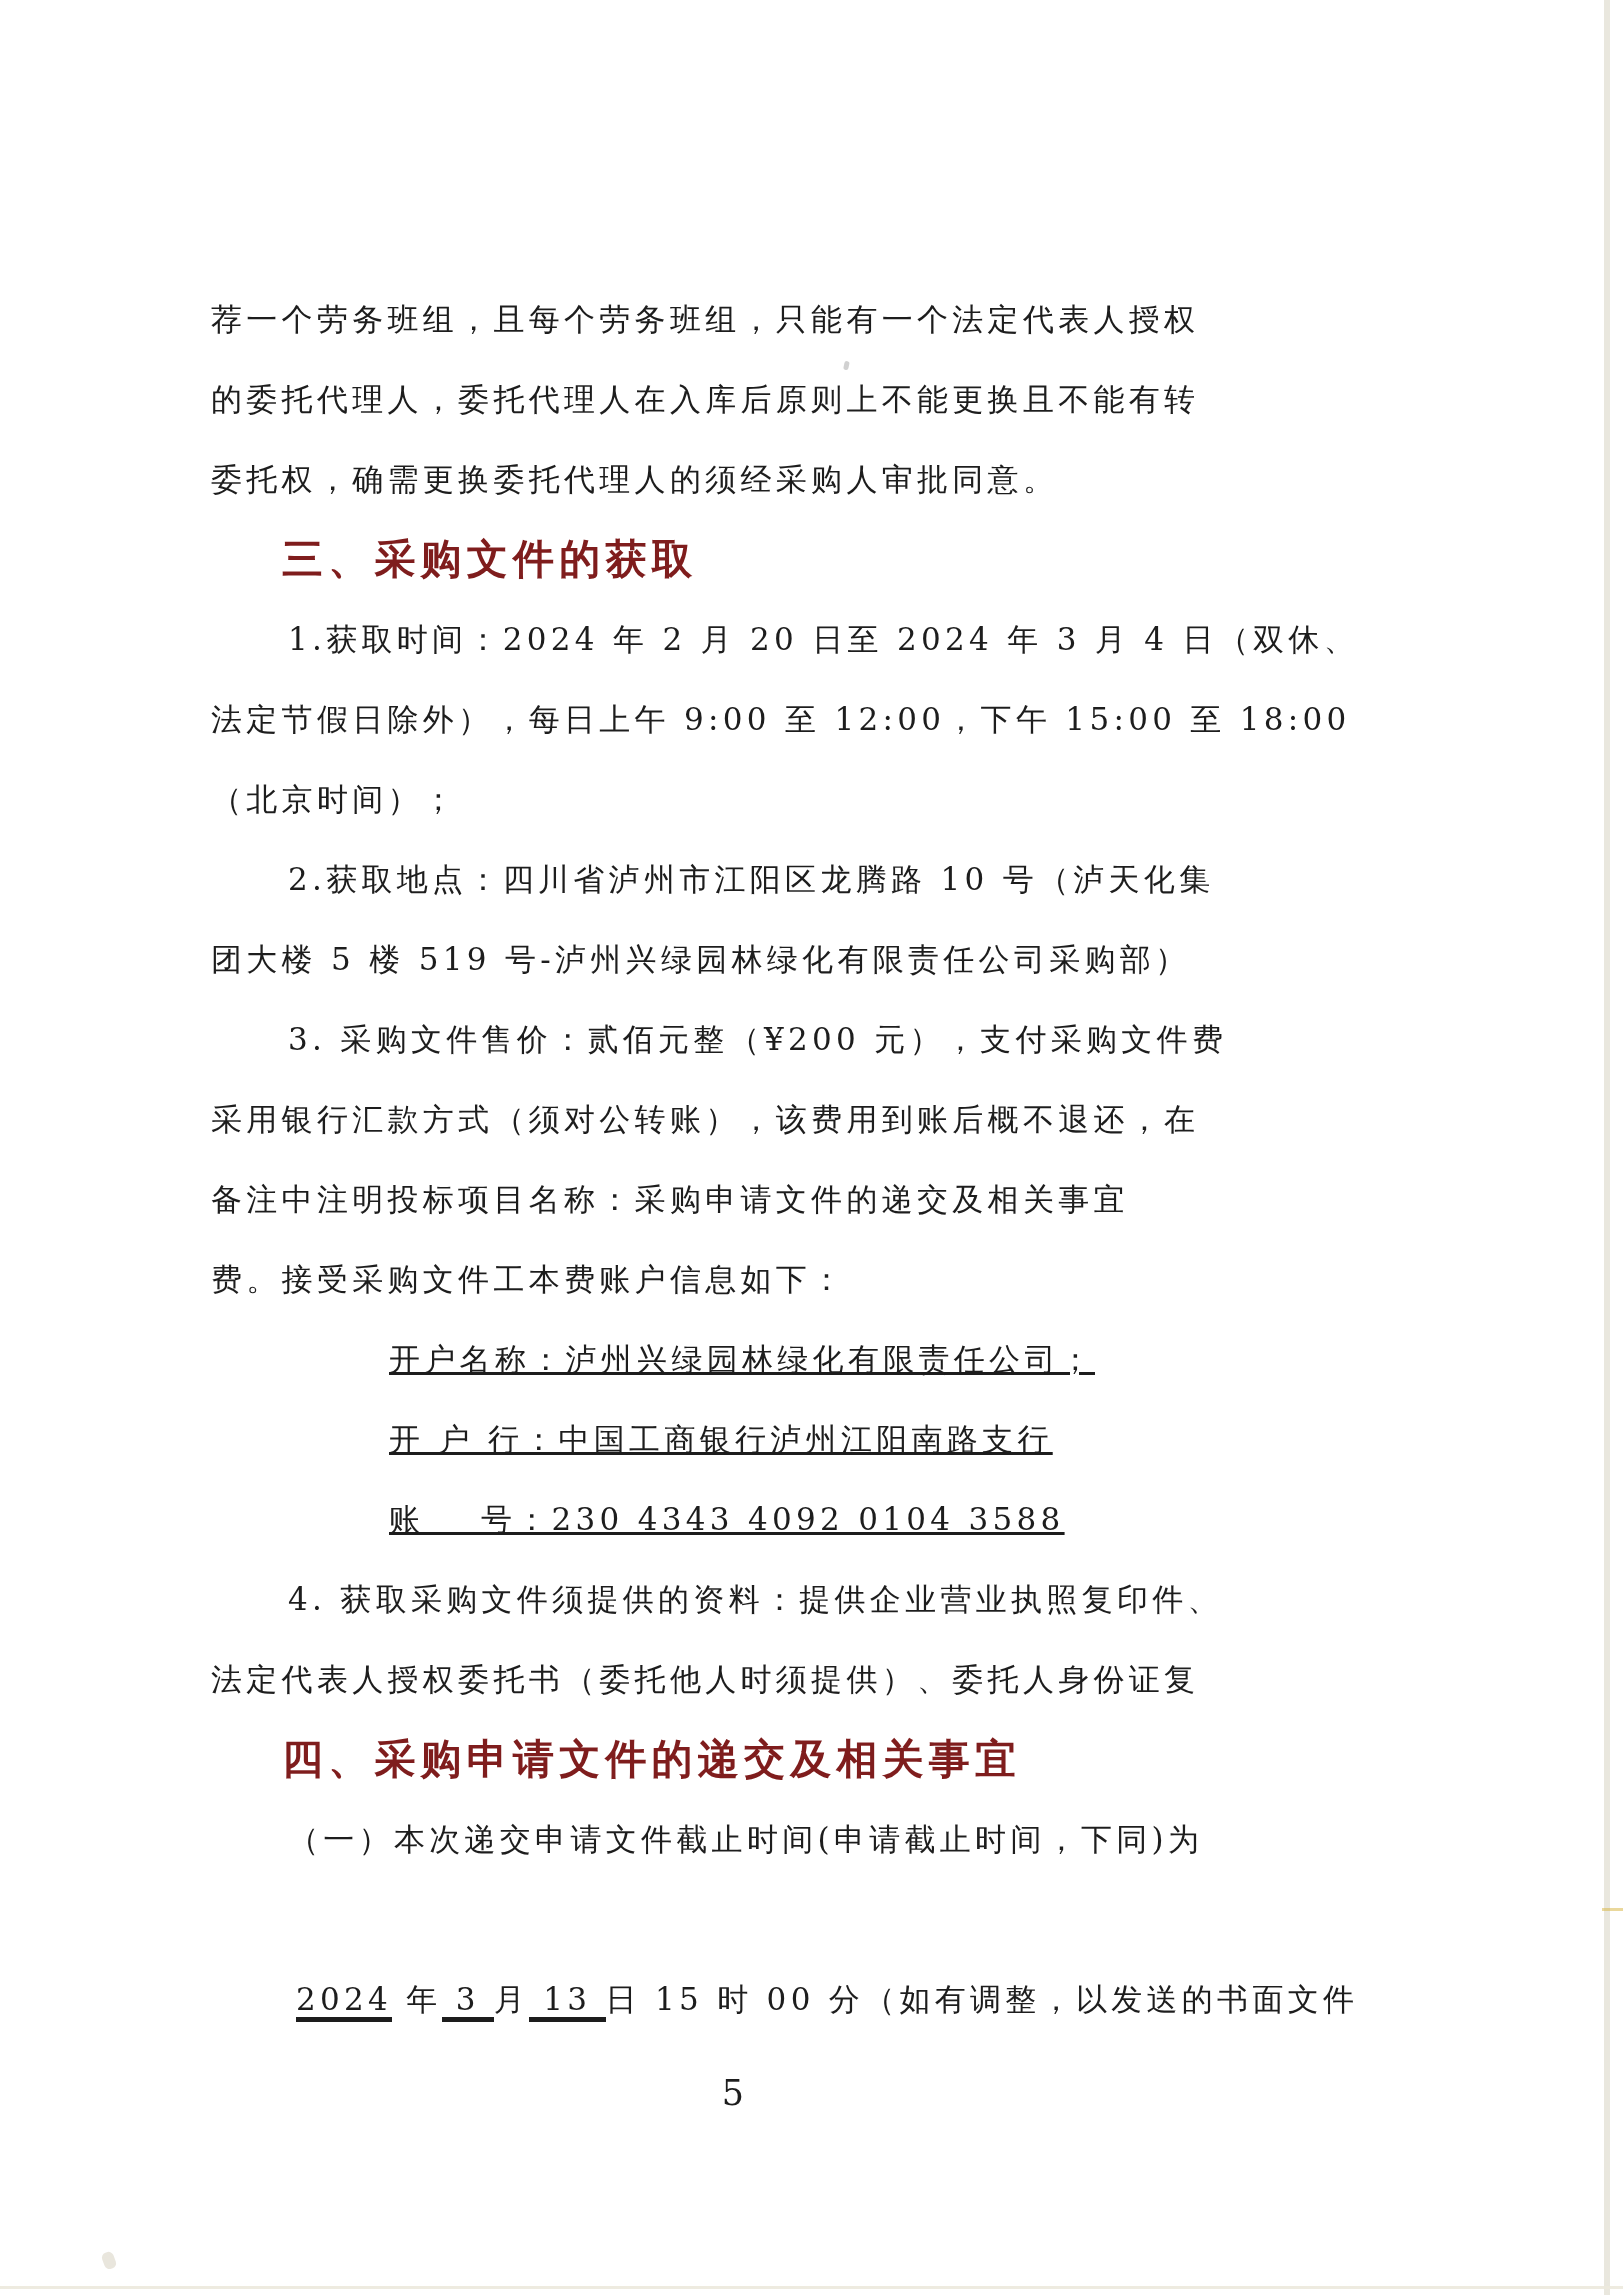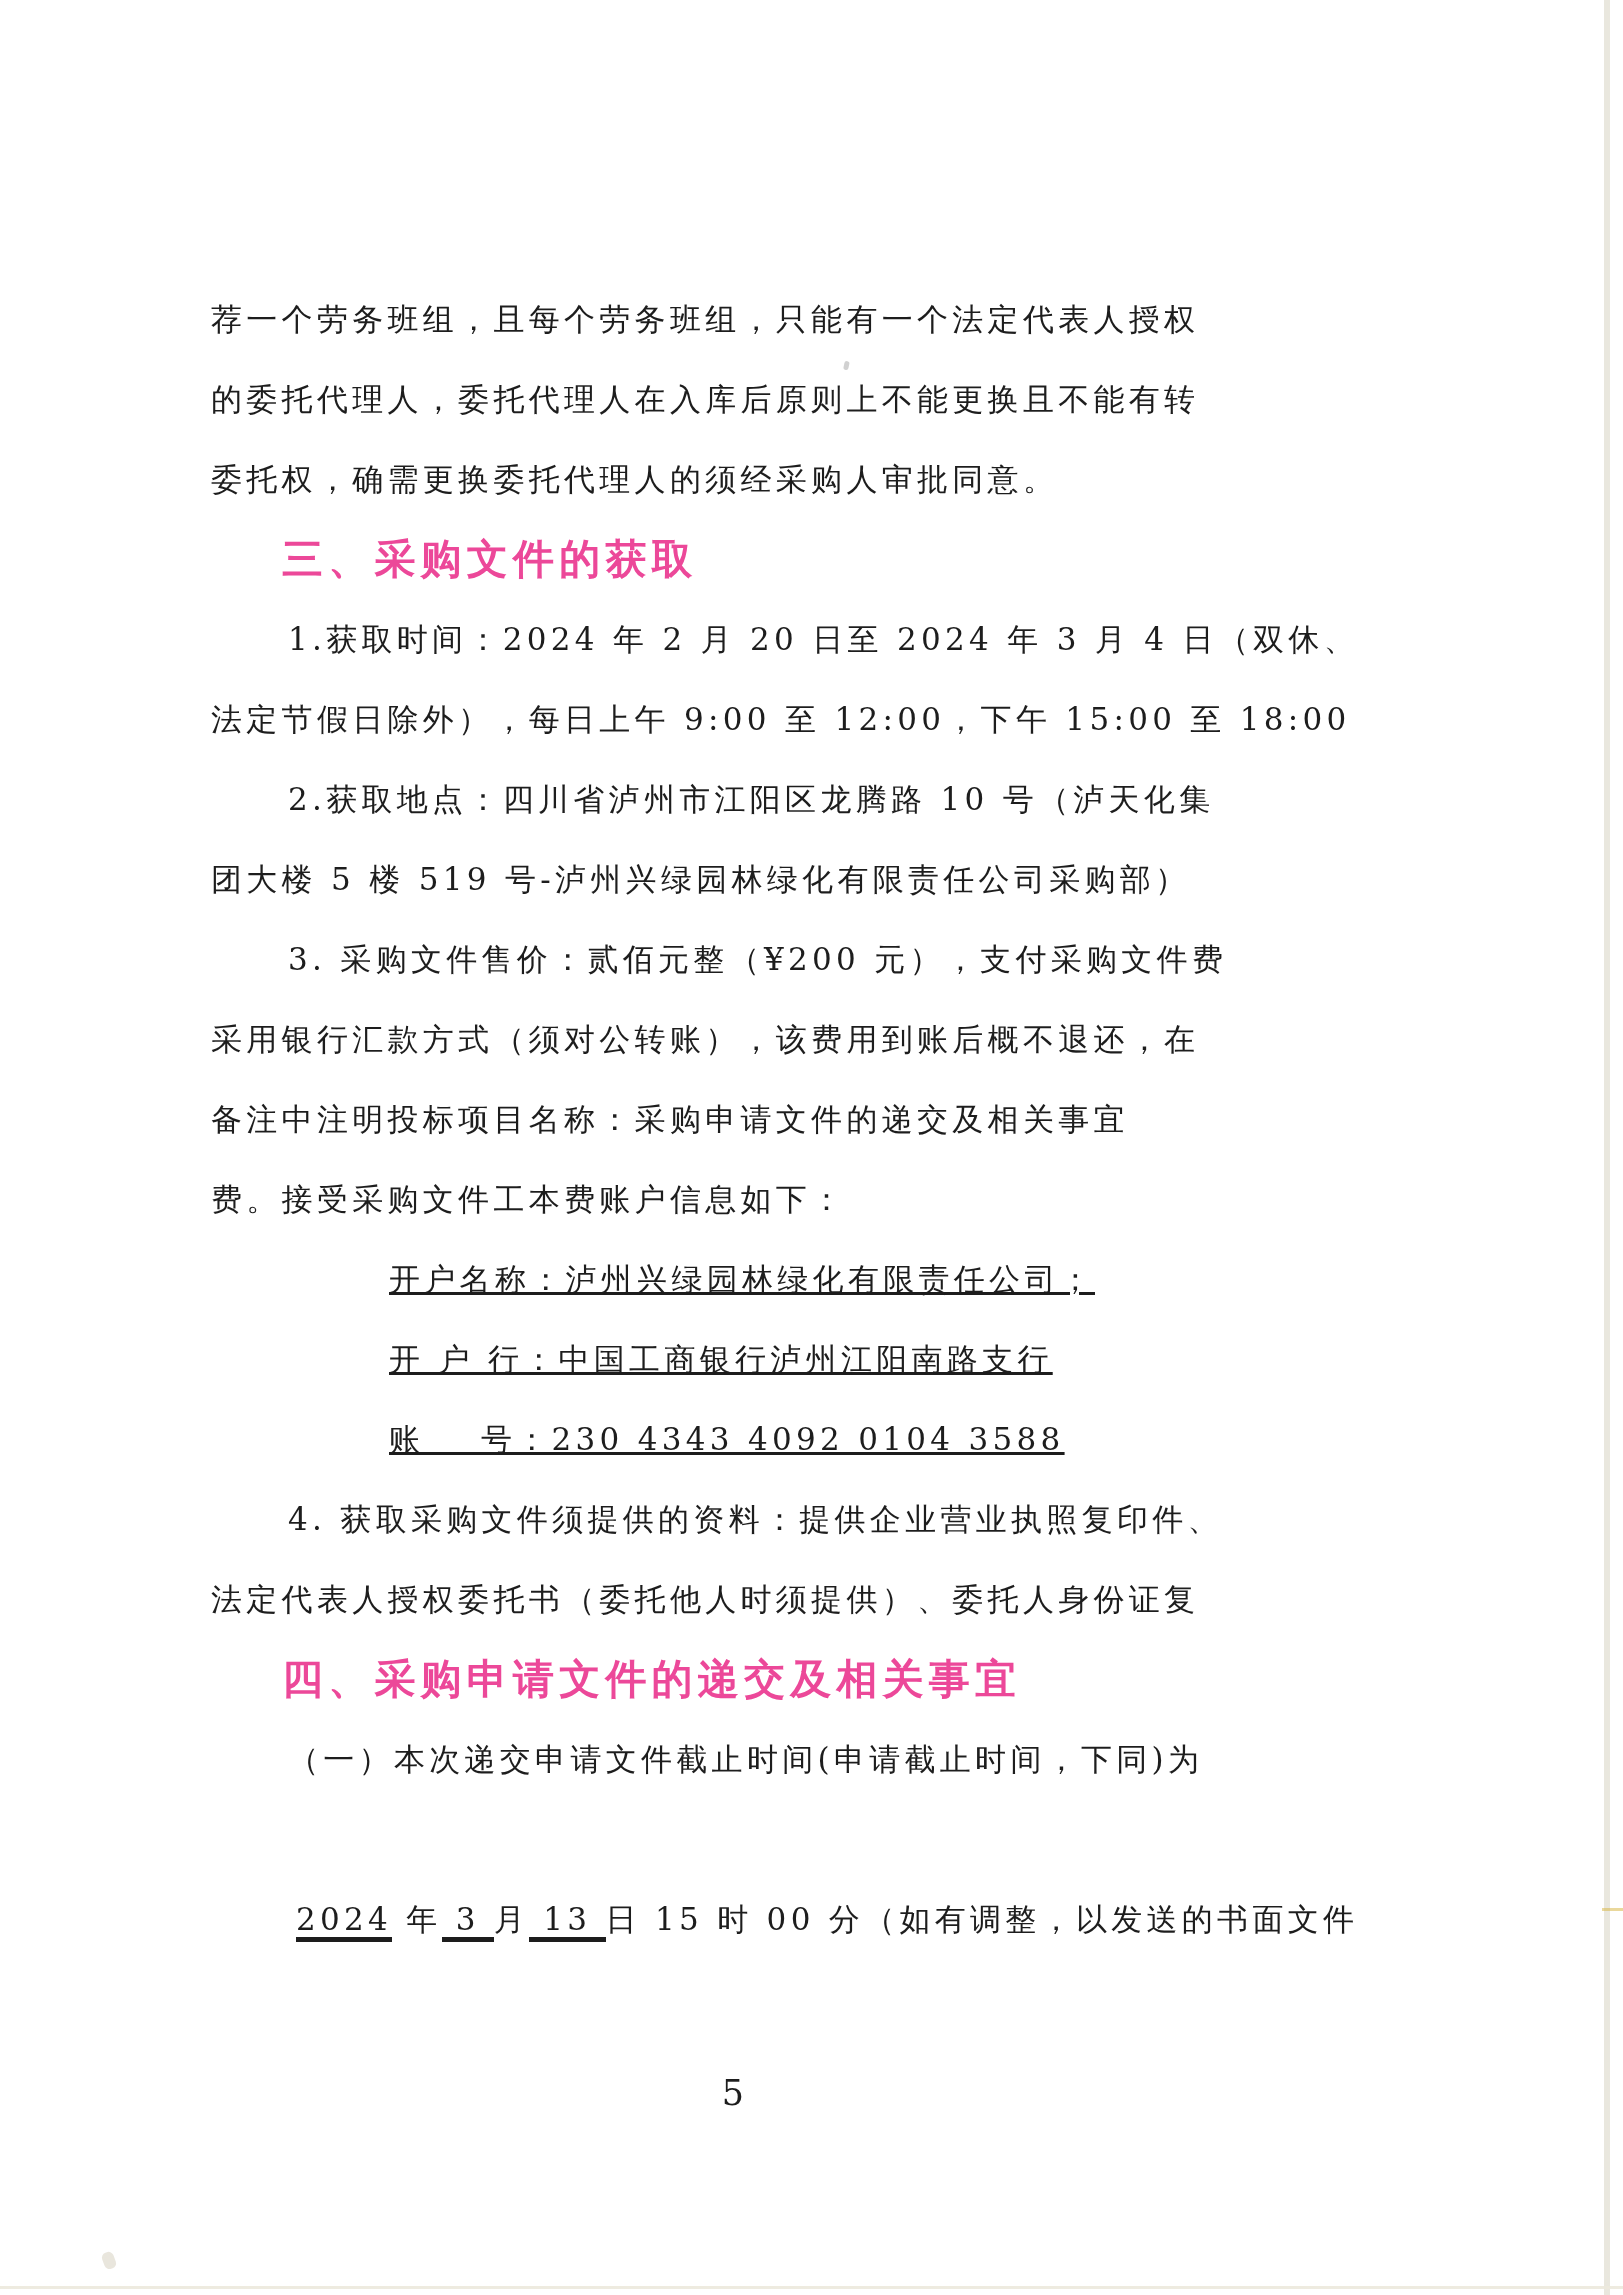--- a/index.html
+++ b/index.html
@@ -27,21 +27,21 @@
     line-height: 80px;
     font-size: 31px;
     letter-spacing: 4.3px;
     white-space: pre-wrap;
   }
   .heading {
     font-family: Liberation Serif, serif;
     font-weight: 700;
     font-size: 41px;
     letter-spacing: 5.2px;
-    color: #ec4899;
+    color: #7f1d1d;
   }
   .ind  { text-indent: 77px; }
   .ind-h { text-indent: 71px; }
   .acct { padding-left: 178px; text-decoration: underline; }
   .u {
     border-bottom: 5.9px solid #1d1d1d;
     white-space: pre;
   }
   .pagenum {
     position: absolute;
@@ -112,20 +112,21 @@
   <div class="content">
 
     <div class="line">荐一个劳务班组，且每个劳务班组，只能有一个法定代表人授权</div>
     <div class="line">的委托代理人，委托代理人在入库后原则上不能更换且不能有转</div>
     <div class="line">委托权，确需更换委托代理人的须经采购人审批同意。</div>
 
     <div class="line heading ind-h">三、采购文件的获取</div>
 
     <div class="line ind">1.获取时间：2024 年 2 月 20 日至 2024 年 3 月 4 日（双休、</div>
     <div class="line">法定节假日除外），每日上午 9:00 至 12:00，下午 15:00 至 18:00</div>
+    <div class="line">（北京时间）；</div>
 
     <div class="line ind">2.获取地点：四川省泸州市江阳区龙腾路 10 号（泸天化集</div>
     <div class="line">团大楼 5 楼 519 号-泸州兴绿园林绿化有限责任公司采购部）</div>
 
     <div class="line ind">3. 采购文件售价：贰佰元整（¥200 元），支付采购文件费</div>
     <div class="line">采用银行汇款方式（须对公转账），该费用到账后概不退还，在</div>
     <div class="line">备注中注明投标项目名称：采购申请文件的递交及相关事宜</div>
     <div class="line">费。接受采购文件工本费账户信息如下：</div>
 
     <div class="line acct">开户名称：泸州兴绿园林绿化有限责任公司；</div>

